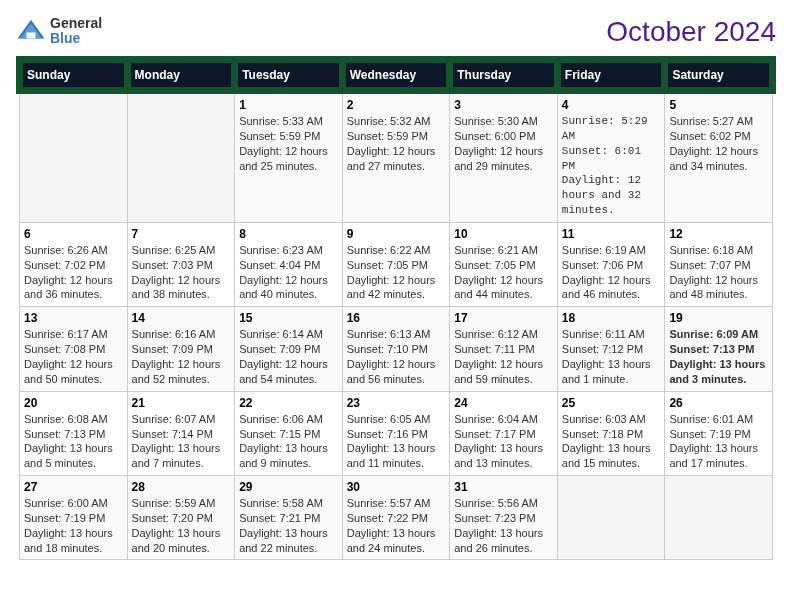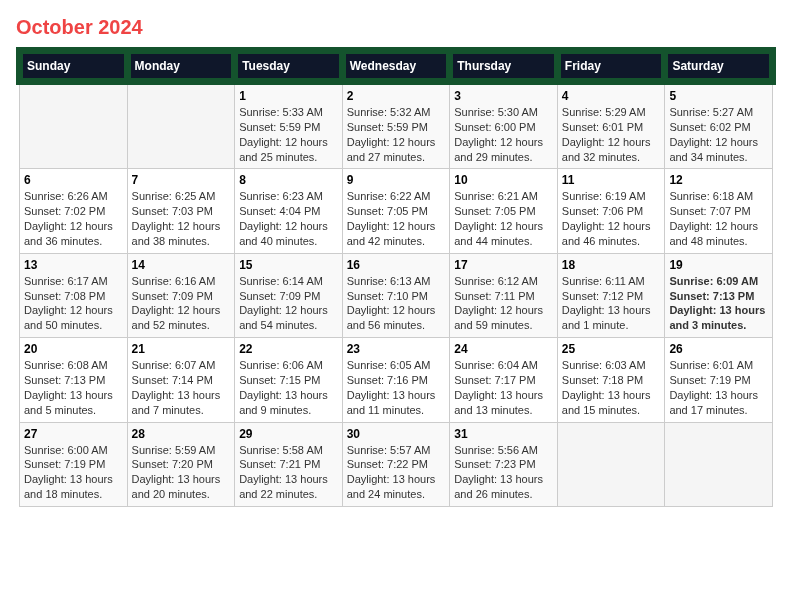--- a/index.html
+++ b/index.html
@@ -31,23 +31,23 @@
     .logo-text .general { color: #333; }
     .logo-text .blue { color: #3a7abf; }
     .logo-icon {
       width: 30px;
       height: 30px;
     }
     .title-block {
       text-align: right;
     }
     .title-block h1 {
-      font-size: 20px;
-      font-weight: bold;
-      color: #ef4444;
+      font-size: 28px;
+      font-weight: normal;
+      color: #4c1d95;
     }
     .title-block h2 {
       font-size: 14px;
       color: #444;
       font-weight: normal;
     }
     table {
       width: 100%;
       border-collapse: collapse;
       font-size: 11px;
@@ -87,20 +87,31 @@
       font-size: 11px;
     }
     .empty-cell {
       background: #f5f5f5 !important;
     }
   </style>
 </head>
 <body>
 
 <div class="header">
+  <div class="logo">
+    <svg class="logo-icon" viewBox="0 0 40 40" width="40" height="40">
+      <polygon points="20,5 38,30 2,30" fill="#3a7abf"></polygon>
+      <polygon points="20,10 34,30 6,30" fill="#5a9ad5"></polygon>
+      <rect x="14" y="22" width="12" height="8" fill="#fff"></rect>
+    </svg>
+    <div class="logo-text">
+      <span class="general">General</span>
+      <span class="blue">Blue</span>
+    </div>
+  </div>
   <div class="title-block">
     <h1>October 2024</h1>
   </div>
 </div>
 
 <table>
   <thead>
     <tr>
     <th>Sunday</th>
         <th>Monday</th>
@@ -128,21 +139,21 @@
 Daylight: 12 hours and 27 minutes.</div>
         </td>
         <td>
           <span class="day-num">3</span>
           <div class="day-info" style="white-space: pre-line;">Sunrise: 5:30 AM
 Sunset: 6:00 PM
 Daylight: 12 hours and 29 minutes.</div>
         </td>
         <td>
           <span class="day-num">4</span>
-          <div class="day-info" style="white-space: pre-line;">Sunrise: 5:29 AM
+          <div class="day-info" style="white-space: pre-line; font-family: Liberation Mono, monospace;">Sunrise: 5:29 AM
 Sunset: 6:01 PM
 Daylight: 12 hours and 32 minutes.</div>
         </td>
         <td>
           <span class="day-num">5</span>
           <div class="day-info" style="white-space: pre-line;">Sunrise: 5:27 AM
 Sunset: 6:02 PM
 Daylight: 12 hours and 34 minutes.</div>
         </td>
       </tr>

